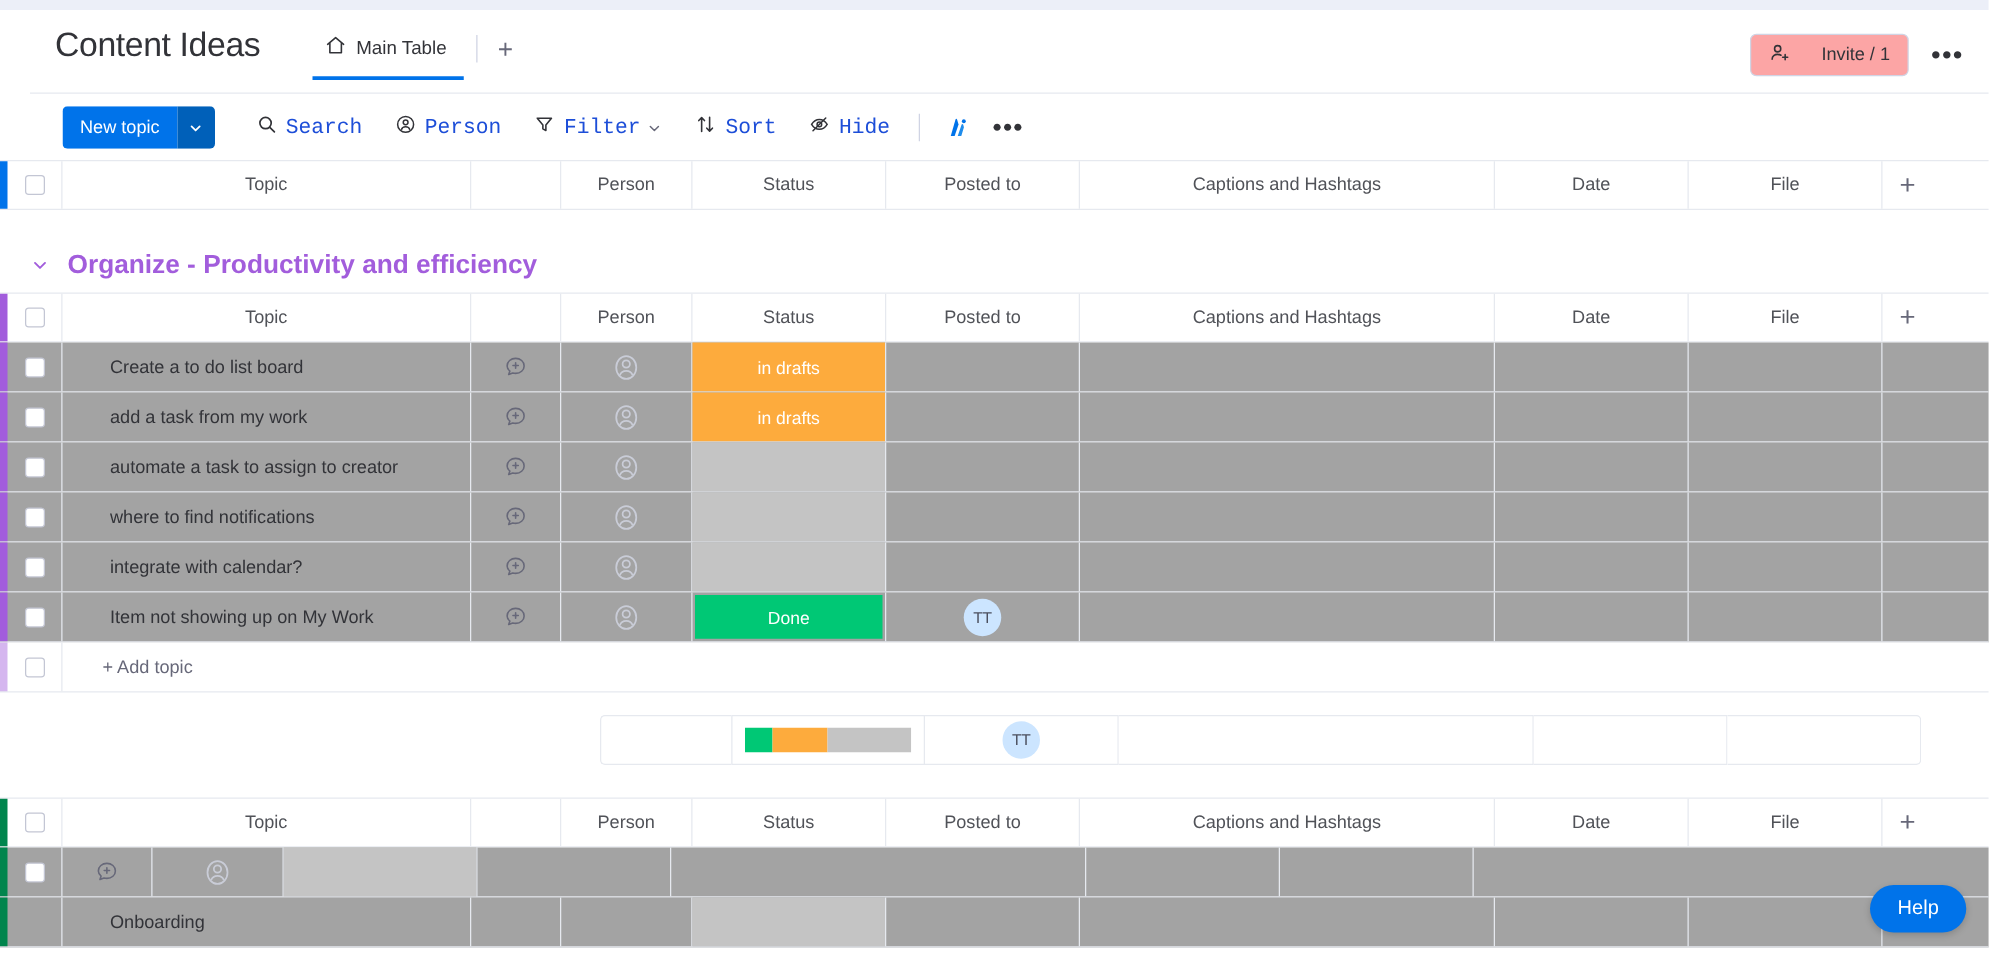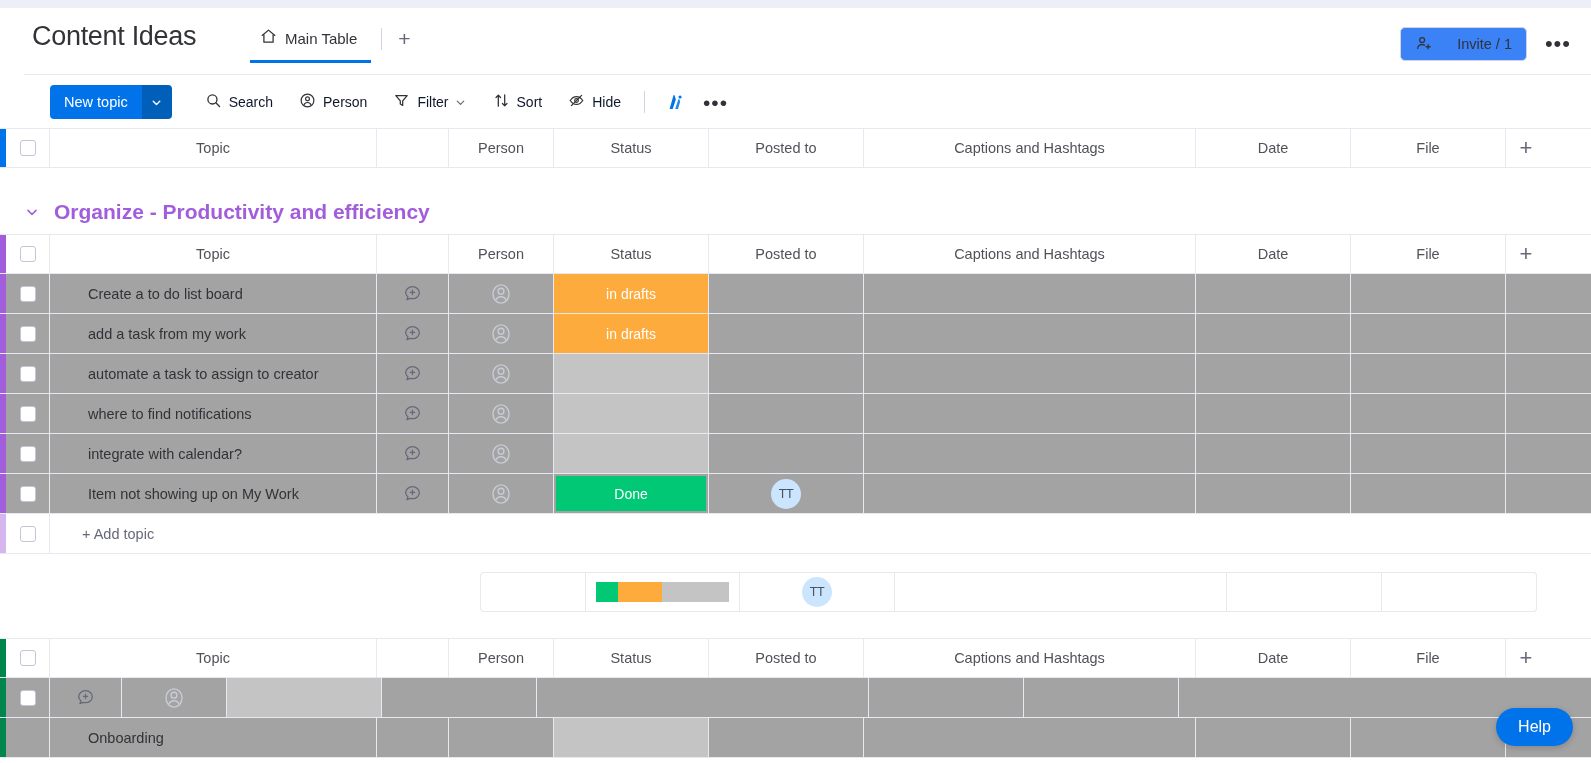--- a/index.html
+++ b/index.html
@@ -17,21 +17,21 @@
     position: absolute; top: 0; left: 0; width: 1591px; height: 8px;
     background: #eceff8;
   }
 
   
   .board-header {
     position: absolute; top: 8px; left: 0; width: 1591px; height: 58px;
     background: #ffffff;
   }
   .board-title {
-    position: absolute; left: 32px; top: 13px;
+    position: absolute; left: 44px; top: 13px;
     font-size: 27px; font-weight: 400; letter-spacing: -0.3px;
     color: #323338; white-space: nowrap; text-align: right;
   }
   .tabs { position: absolute; left: 250px; top: 16px; display: flex; align-items: center; }
   .tab {
     display: flex; align-items: center; gap: 8px;
     padding: 4px 14px 12px 10px;
     font-size: 15px; color: #323338;
     border-bottom: 3px solid #0073ea;
     cursor: pointer;
@@ -43,21 +43,21 @@
     font-size: 21px; color: #676879; padding: 0 10px 10px; cursor: pointer; line-height: 1;
   }
   .header-rule {
     position: absolute; top: 66px; left: 24px; width: 1567px; height: 1px; background: #e6e9ef;
   }
   .invite-btn {
     position: absolute; right: 64px; top: 19px;
     display: flex; align-items: center; gap: 24px;
     height: 34px; padding: 0 14px;
     border: 1px solid #d0d4e4; border-radius: 5px;
-    background: #3b82f6; font-size: 14.5px; color: #323338; cursor: pointer;
+    background: #fca5a5; font-size: 14.5px; color: #323338; cursor: pointer;
   }
   .hdr-dots {
     position: absolute; right: 20px; top: 25px;
     font-size: 22px; color: #323338; cursor: pointer; letter-spacing: 1px; line-height: 1;
   }
 
   
   .toolbar {
     position: absolute; top: 78px; left: 16px; width: 1591px; height: 48px;
     display: flex; align-items: center; padding-left: 34px;
@@ -70,22 +70,23 @@
     background: #0073ea; color: #fff; font-size: 14.5px; font-weight: 400;
     display: flex; align-items: center; padding: 0 14px;
   }
   .new-topic-arrow {
     background: #0060b9; color: #fff; width: 30px;
     display: flex; align-items: center; justify-content: center;
   }
   .tb-item {
     display: flex; align-items: center; gap: 7px;
     height: 32px; padding: 0 11px; margin: 0 2px;
-    font-size: 14px; color: #0f172a; border-radius: 4px; cursor: pointer;
+    font-size: 17px; color: #1d4ed8; border-radius: 4px; cursor: pointer;
     white-space: nowrap;
+    font-family: Liberation Mono, monospace;
   }
   .tb-chev { color: #676879; display: flex; align-items: center; margin-left: -2px; }
   .tb-divider { width: 1px; height: 22px; background: #d0d4e4; margin: 0 10px; }
   .tb-ai { display: flex; align-items: center; padding: 0 8px; cursor: pointer; }
   .tb-dots { font-size: 21px; color: #323338; padding: 0 10px; cursor: pointer; letter-spacing: 1px; line-height: 1; }
 
   
   .board-body { position: absolute; top: 128px; left: 0; width: 1591px; height: 635px; }
 
   .grid-row { display: flex; align-items: stretch; height: 40px; position: relative; }

